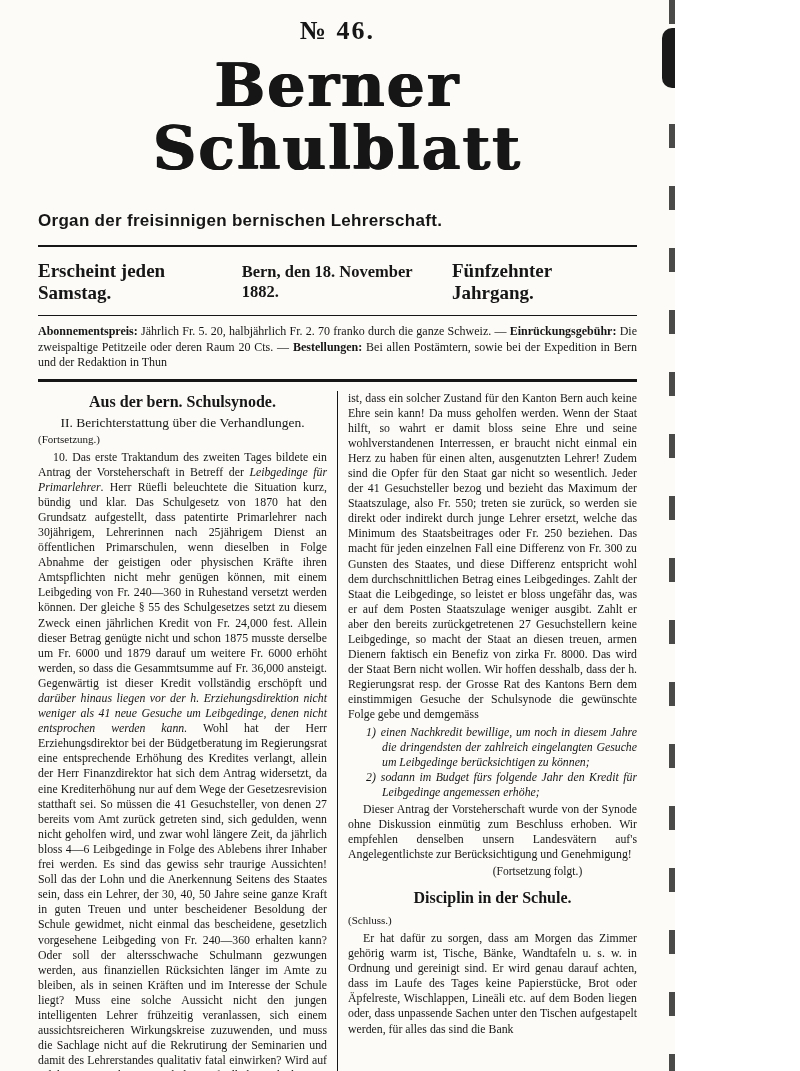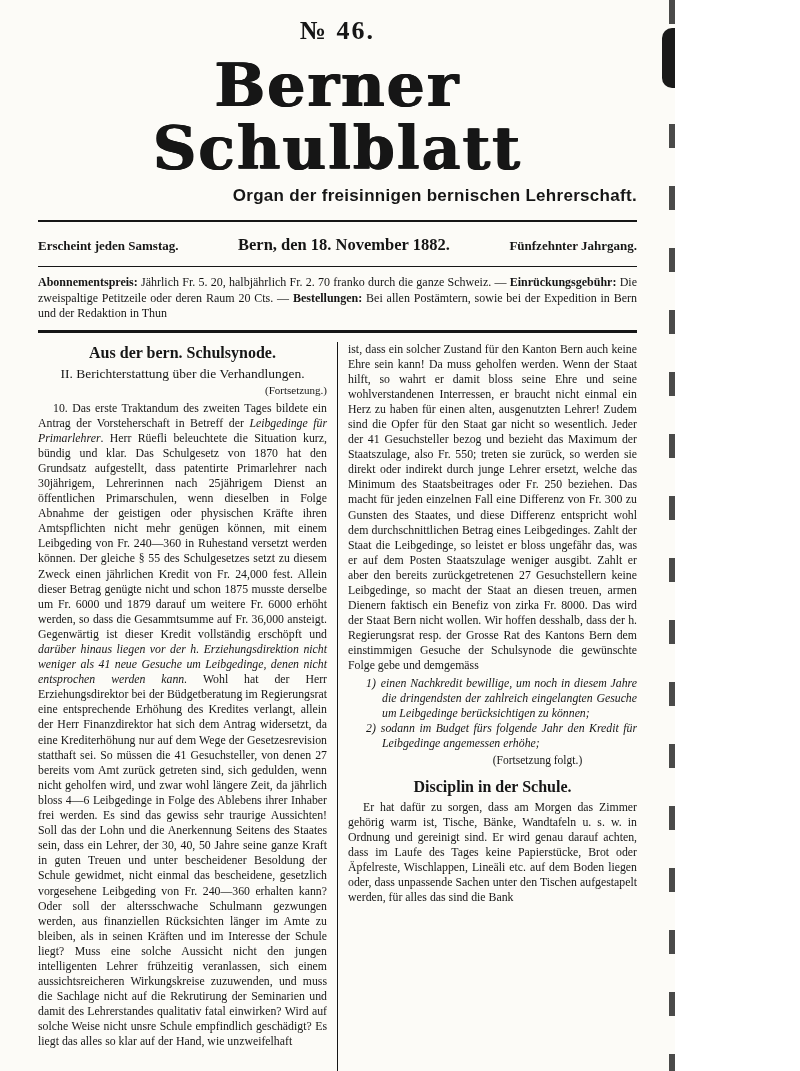--- a/index.html
+++ b/index.html
@@ -29,41 +29,41 @@
     font-family: "DejaVu Serif", serif;
     font-weight: bold;
     font-size: 60px;
     letter-spacing: 2px;
     margin-top: 8px;
     line-height: 1.05;
     text-shadow: 0.7px 0 currentColor, -0.7px 0 currentColor;
   }
 
   .masthead-subtitle {
-    text-align: right;
+    text-align: left;
     font-family: "Liberation Sans", sans-serif;
     font-weight: bold;
     font-size: 17px;
     letter-spacing: 0.3px;
-    margin-top: 6px;
+    margin-top: 31px;
   }
 
   .rule { border: 0; background: #161616; width: 100%; }
   .rule-medium { height: 2px; margin-top: 14px; }
   .rule-thin   { height: 1px; margin-top: 11px; }
   .rule-thick  { height: 3px; margin-top: 8px; }
 
   .dateline {
     display: flex;
     justify-content: space-between;
     align-items: baseline;
     margin-top: 13px;
     font-weight: bold;
   }
-  .dl-left, .dl-right { font-size: 13px; }
+  .dl-left, .dl-right { font-size: 19px; }
   .dl-center { font-size: 16.5px; }
 
   .subscription {
     margin: 8px 0 0 0;
     font-size: 12px;
     line-height: 15.5px;
     text-align: justify;
   }
   .seg-bold { font-weight: bold; }
   .seg-italic { font-style: italic; }
@@ -85,21 +85,21 @@
     font-weight: bold;
     margin: 2px 0 4px 0;
   }
   .art-heading2 { margin-top: 12px; }
   .art-subheading {
     text-align: center;
     font-size: 13.5px;
     margin-bottom: 2px;
   }
   .art-note {
-    text-align: right;
+    text-align: left;
     font-size: 11px;
     margin-bottom: 5px;
   }
   .note-gap { margin-top: 7px; }
 
   .body-par {
     margin: 0;
     font-size: 11.8px;
     line-height: 15.1px;
     text-align: justify;
@@ -185,24 +185,26 @@
 
       <div class="num-list">
         <div class="list-item">
           <span class="li-marker">1)</span><span class="li-text">einen Nachkredit bewillige, um noch in diesem Jahre die dringendsten der zahlreich eingelangten Gesuche um Leibgedinge berücksichtigen zu können;</span>
         </div>
         <div class="list-item">
           <span class="li-marker">2)</span><span class="li-text">sodann im Budget fürs folgende Jahr den Kredit für Leibgedinge angemessen erhöhe;</span>
         </div>
       </div>
 
+      <p class="body-par indent">Dieser Antrag der Vorsteherschaft wurde von der Synode ohne Diskussion einmütig zum Beschluss erhoben. Wir empfehlen denselben unsern Landesvätern auf's Angelegentlichste zur Berücksichtigung und Genehmigung!</p>
 
       <div class="continuation">(Fortsetzung folgt.)</div>
 
       <h2 class="art-heading art-heading2">Disciplin in der Schule.</h2>
+      <div class="art-note note-gap">(Schluss.)</div>
 
       <p class="body-par indent">Er hat dafür zu sorgen, dass am Morgen das Zimmer gehörig warm ist, Tische, Bänke, Wandtafeln u. s. w. in Ordnung und gereinigt sind. Er wird genau darauf achten, dass im Laufe des Tages keine Papierstücke, Brot oder Äpfelreste, Wischlappen, Lineäli etc. auf dem Boden liegen oder, dass unpassende Sachen unter den Tischen aufgestapelt werden, für alles das sind die Bank</p>
     </div>
 
   </div>
 
   <div class="scan-edge"></div>
   <div class="corner-blob"></div>
 
 </div>

